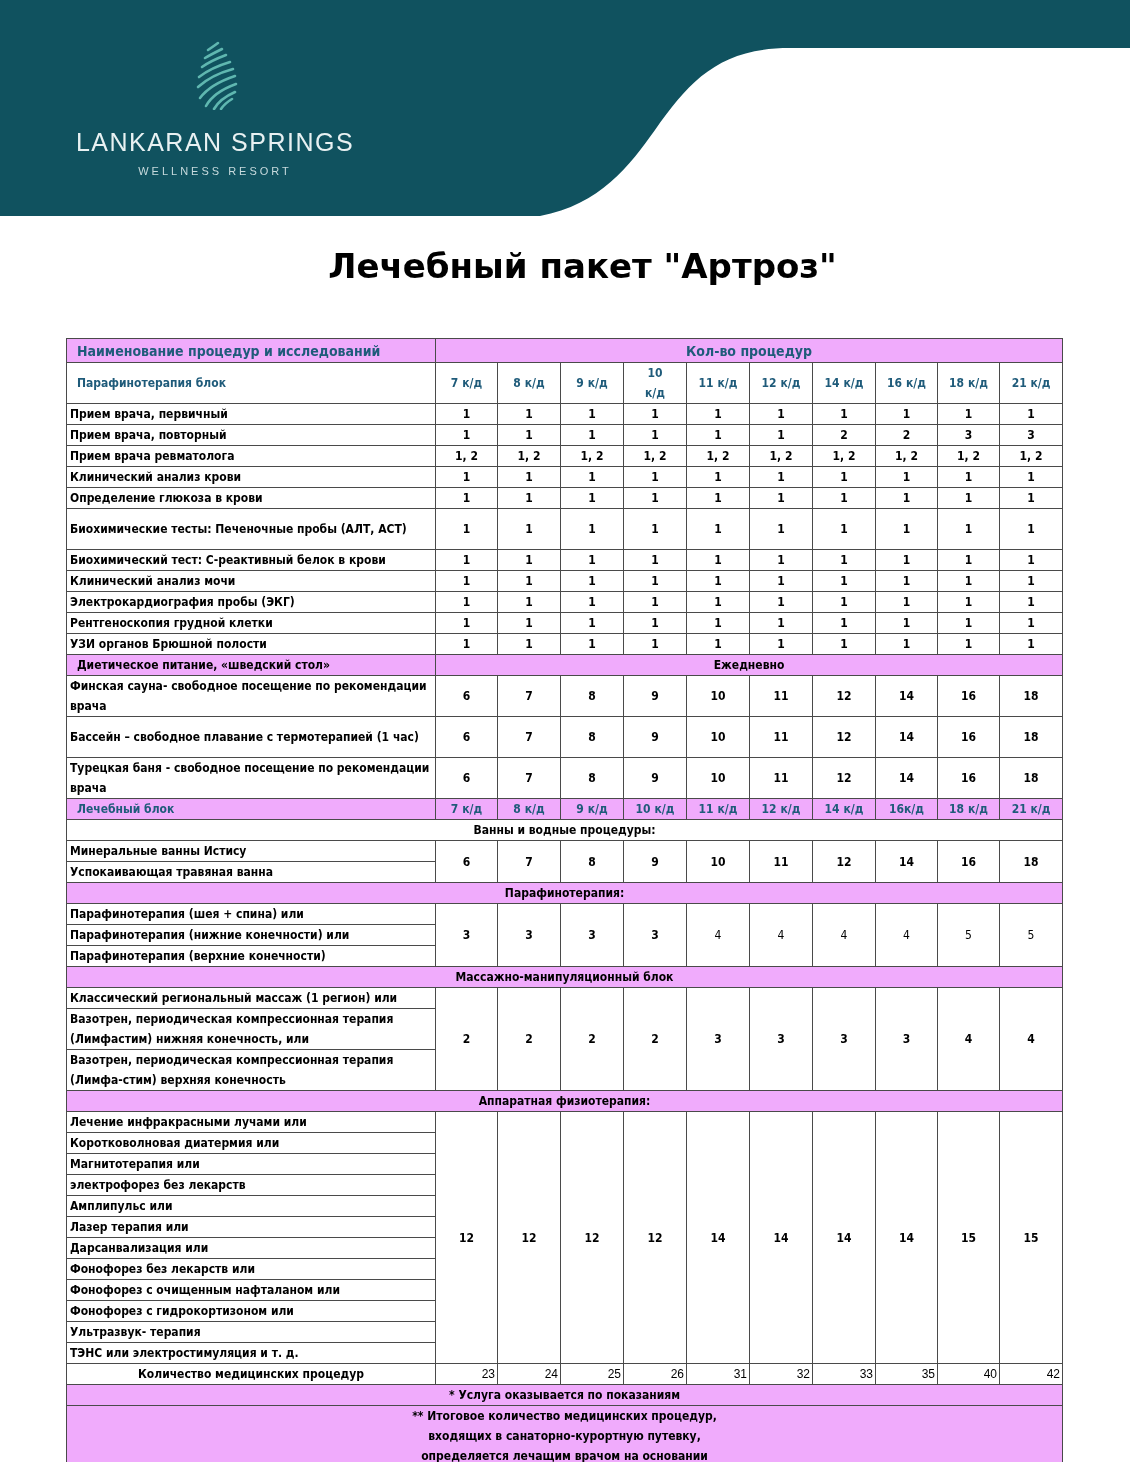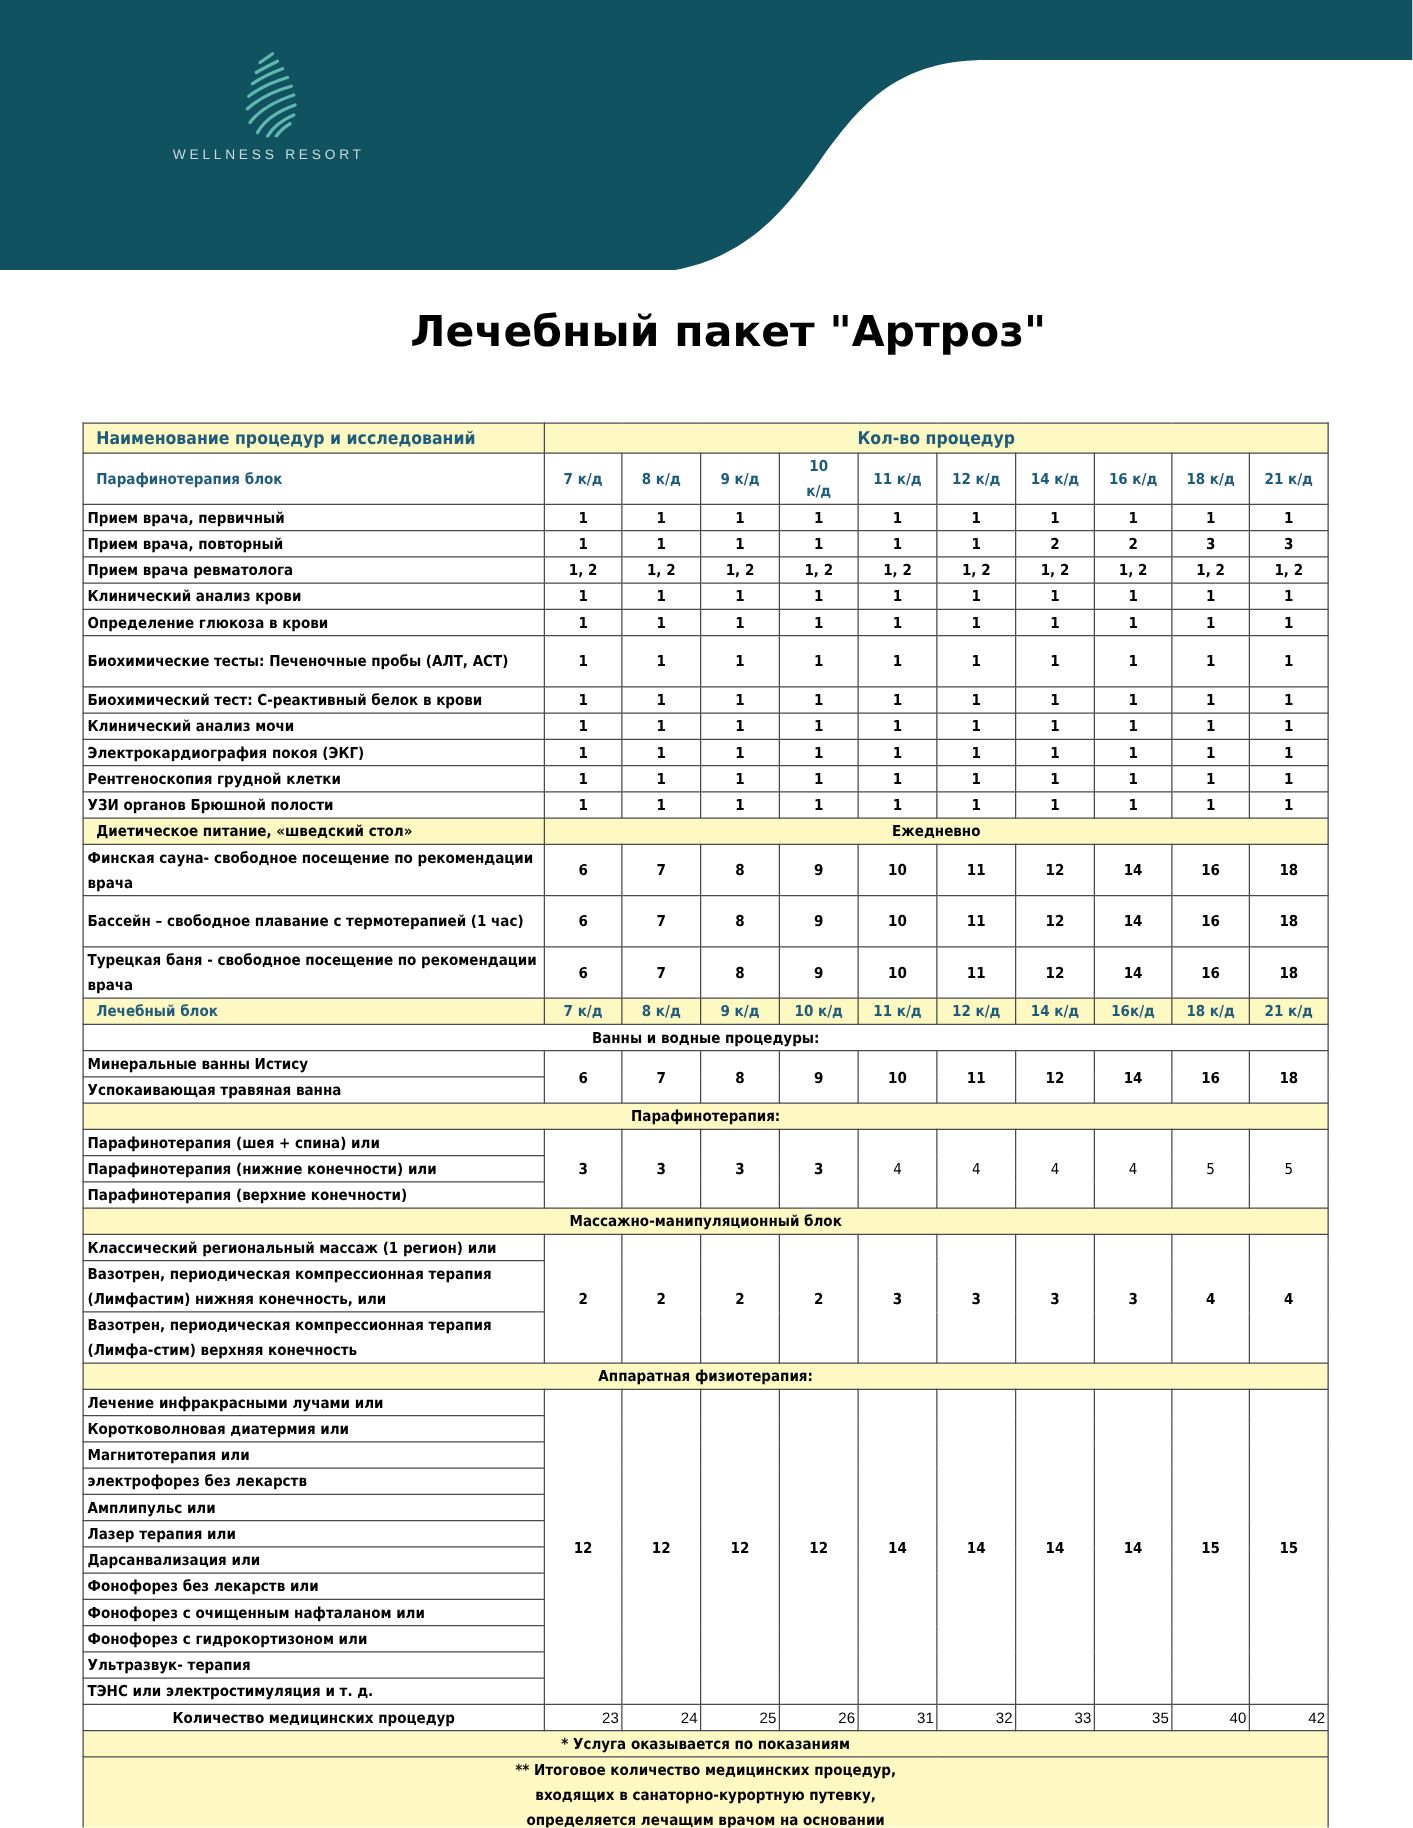--- a/index.html
+++ b/index.html
@@ -9,21 +9,21 @@
   #logo { position: absolute; left: 60px; top: 40px; width: 310px; text-align: center; }
   #logo-mark { display: block; margin: 0 auto; width: 54px; height: 70px; }
   #brand-name { margin-top: 18px; color: #e8f1f2; font-family: "Liberation Sans", sans-serif; font-size: 25px; letter-spacing: 1.5px; font-weight: 300; }
   #brand-sub { margin-top: 8px; color: #c7dadd; font-family: "Liberation Sans", sans-serif; font-size: 11px; letter-spacing: 3px; }
   #page-title { position: absolute; left: 0; top: 246px; width: 1165px; text-align: center; font-family: "DejaVu Sans", sans-serif; font-weight: bold; font-size: 34px; color: #000; }
 
   #tbl { position: absolute; left: 66px; top: 338px; width: 997px; border-collapse: collapse; table-layout: fixed; font-family: "DejaVu Sans Condensed", "DejaVu Sans", sans-serif; }
   #tbl td { border: 1.5px solid #4a4a4a; font-size: 12px; font-weight: bold; padding: 0 3px; line-height: 20px; vertical-align: middle; }
   #tbl td.num { text-align: center; padding: 0; }
   #tbl td.lbl { text-align: left; }
-  .blue { background: #fef9c3; }
+  .blue { background: #f0abfc; }
   .hdr-text { color: #1f5b7a; }
   .hdr-big { font-size: 14px !important; }
   .normal { font-weight: normal !important; }
   .sect { text-align: center; }
   .rightnum { text-align: right !important; padding-right: 2px !important; font-weight: normal !important; font-family: "Liberation Sans", sans-serif; }
   .total-lbl { text-align: center !important; }
   .foot { text-align: center; font-weight: bold; font-size: 12px; }
   .ind { padding-left: 10px !important; }
 </style>
 </head>
@@ -40,20 +40,21 @@
       <path d="M34,9 C28,12 22,15 17,18"></path>
       <path d="M38,15 C30,18 21,22 14,27"></path>
       <path d="M42,22 C32,25 20,30 11,37"></path>
       <path d="M45,29 C34,32 20,38 10,47"></path>
       <path d="M47,36 C35,40 21,46 12,58"></path>
       <path d="M48,44 C37,48 24,55 18,66"></path>
       <path d="M47,52 C38,56 30,62 26,69"></path>
       <path d="M44,59 C39,62 35,66 33,69"></path>
     </g>
   </svg>
+  <div id="brand-name">LANKARAN SPRINGS</div>
   <div id="brand-sub">WELLNESS RESORT</div>
 </div>
 
 <h1 id="page-title">Лечебный пакет "Артроз"</h1>
 
 <table id="tbl">
   <colgroup>
     <col style="width:369px">
     <col style="width:62px">
       <col style="width:63px">
@@ -182,21 +183,21 @@
         <td class="num">1</td>
         <td class="num">1</td>
         <td class="num">1</td>
         <td class="num">1</td>
         <td class="num">1</td>
         <td class="num">1</td>
         <td class="num">1</td>
         <td class="num">1</td>
       </tr>
       <tr style="height: 20.5px;">
-        <td class="lbl">Электрокардиография покоя (ЭКГ)</td>
+        <td class="lbl">Электрокардиография пробы (ЭКГ)</td>
         <td class="num">1</td>
         <td class="num">1</td>
         <td class="num">1</td>
         <td class="num">1</td>
         <td class="num">1</td>
         <td class="num">1</td>
         <td class="num">1</td>
         <td class="num">1</td>
         <td class="num">1</td>
         <td class="num">1</td>

